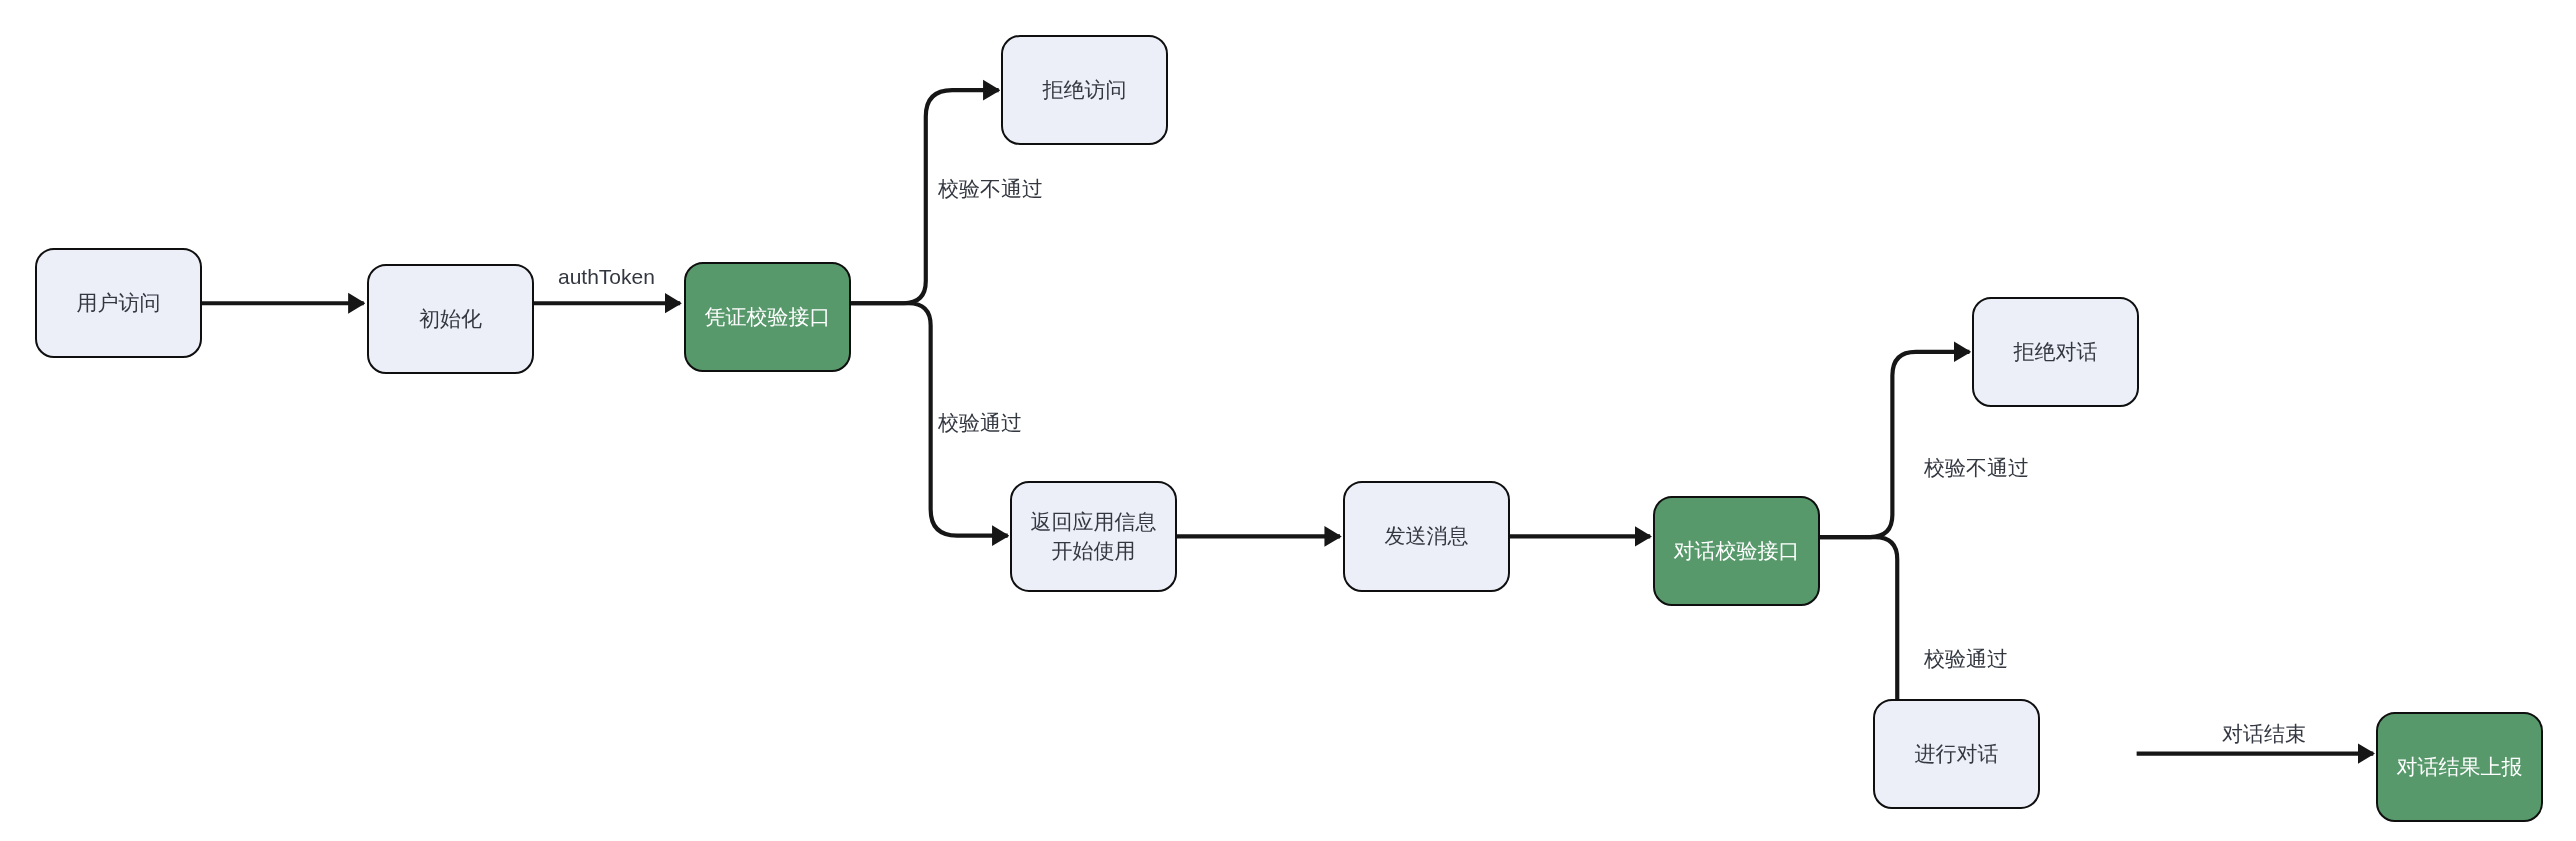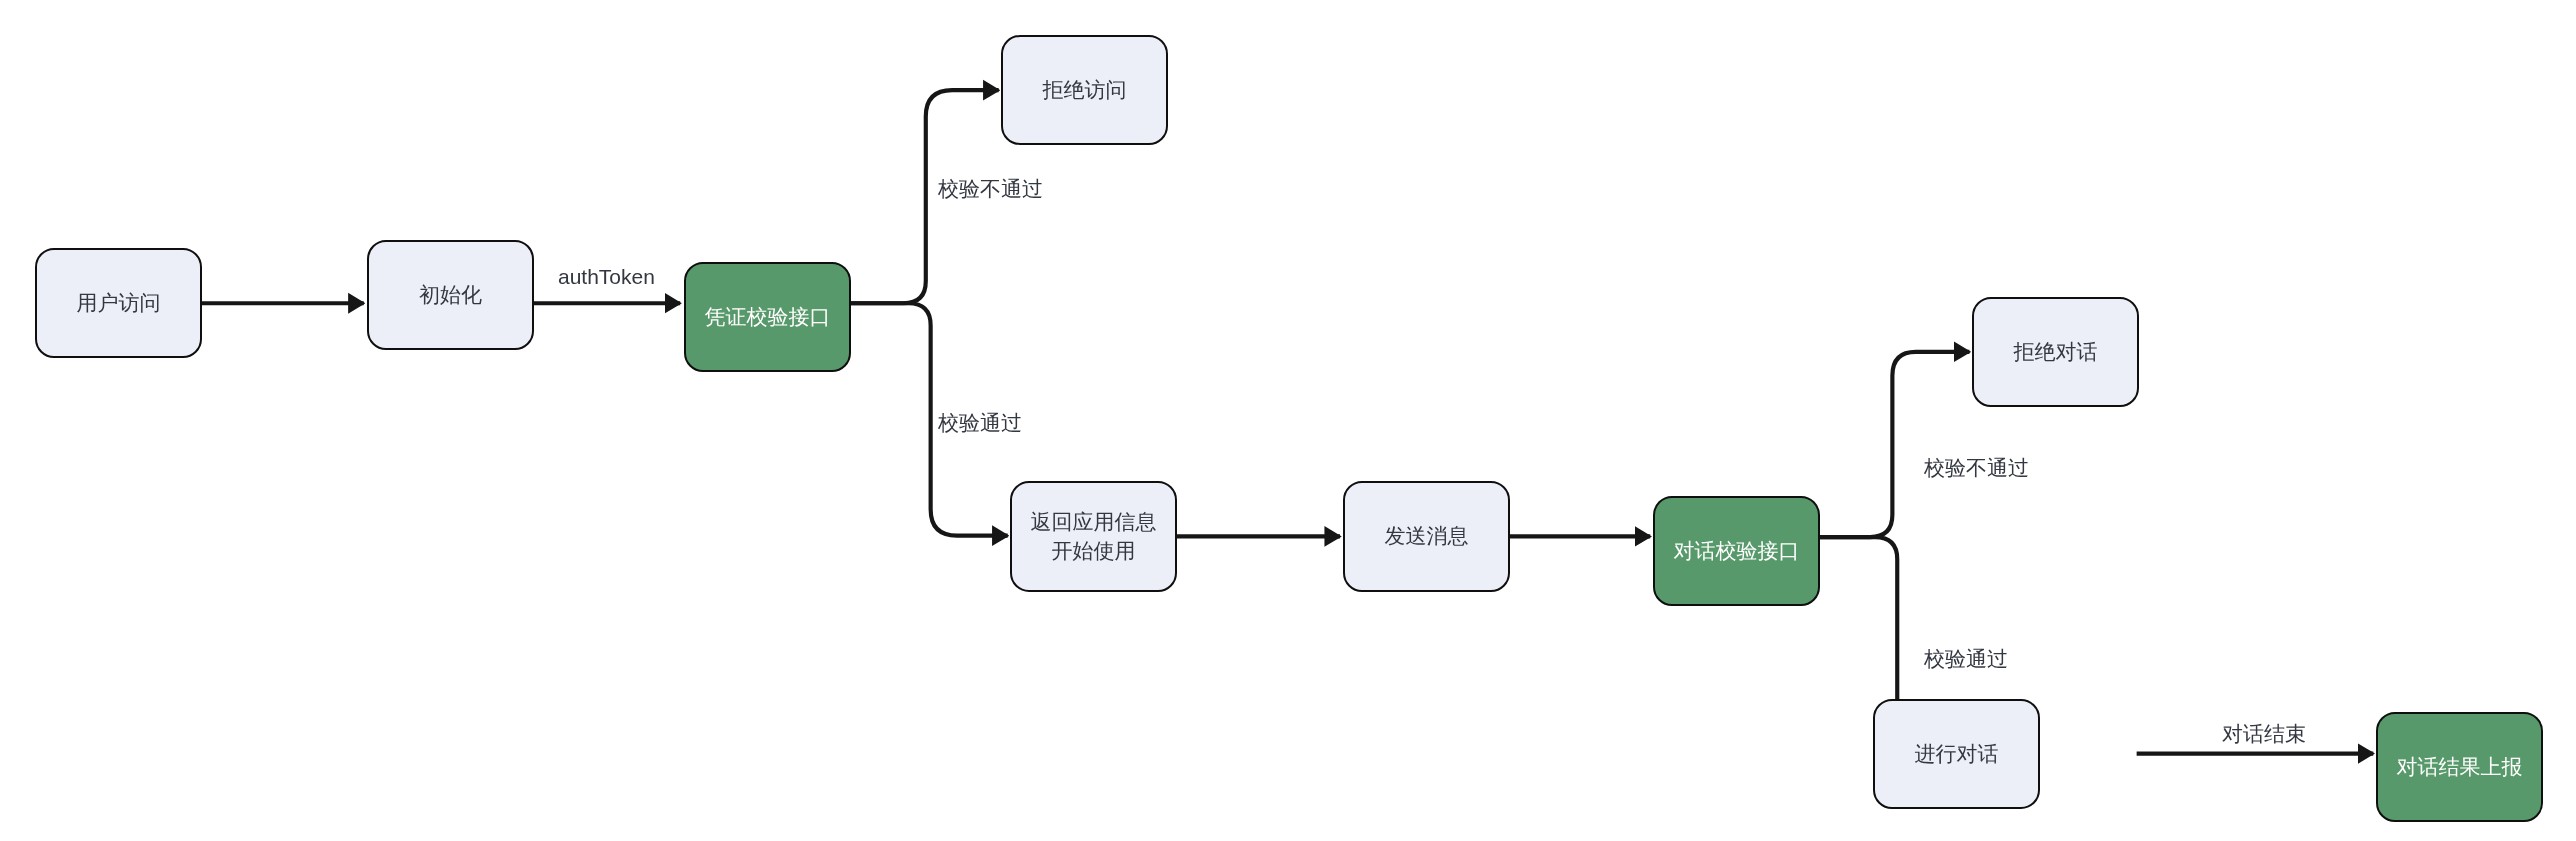--- a/index.html
+++ b/index.html
@@ -93,21 +93,21 @@
 
     <path class="edge" d="M 2622 774 H 2695 Q 2727 774 2727 742 V 541 Q 2727 507 2761 507 H 2838" marker-end="url(#arrowhead)"></path>
 
     <path class="edge" d="M 2622 774 H 2702 Q 2734 774 2734 806 V 1052 Q 2734 1086 2768 1086 H 2835" marker-end="url(#arrowhead)"></path>
 
     <path class="edge" d="M 3079 1086 H 3420" marker-end="url(#arrowhead)"></path>
   </svg>
 
   <div class="node" style="left:35px; top:248px;">用户访问</div>
 
-  <div class="node" style="left:367px; top:240px;">初始化</div>
+  <div class="node" style="left:367px; top:264px;">初始化</div>
 
   <div class="node accent" style="left:684px; top:248px;">凭证校验接口</div>
 
   <div class="node" style="left:1001px; top:35px;">拒绝访问</div>
 
   <div class="node" style="left:1010px; top:481px; height:111px;">返回应用信息
 开始使用</div>
 
   <div class="node accent" style="left:1653px; top:482px;">对话校验接口</div>
 

